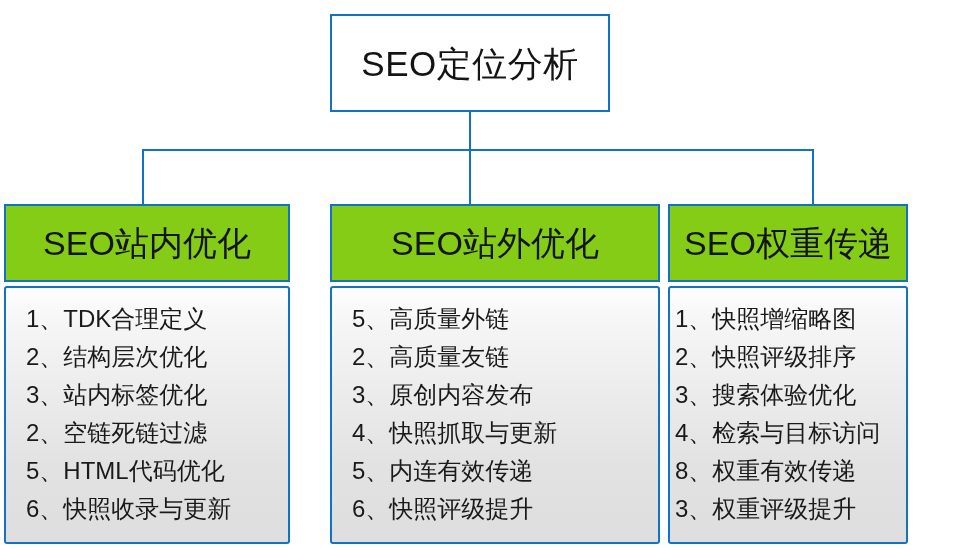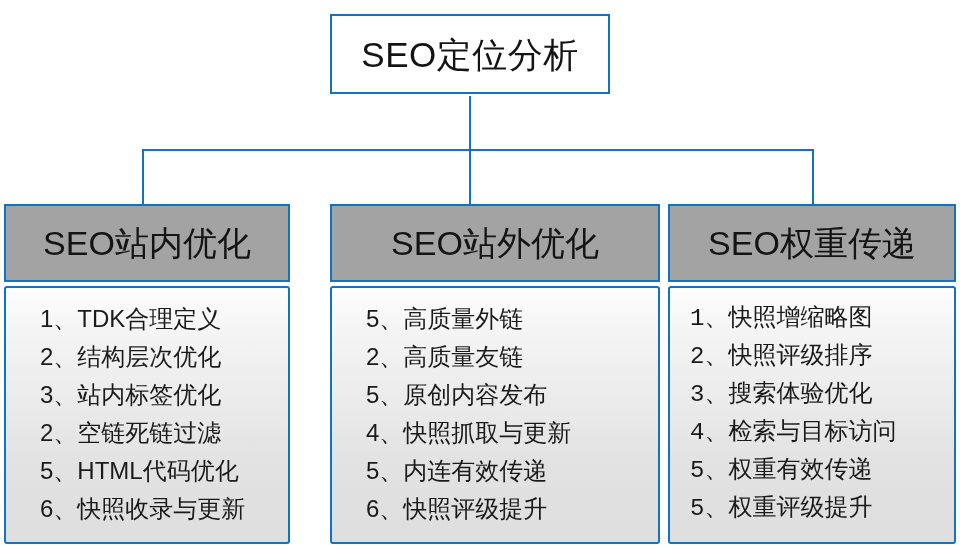--- a/index.html
+++ b/index.html
@@ -28,21 +28,21 @@
     height: 550px;
     pointer-events: none;
   }
 
   
   .root-box {
     position: absolute;
     left: 330px;
     top: 14px;
     width: 280px;
-    height: 80px;
+    height: 98px;
     box-sizing: border-box;
     border: 2px solid #1273c4;
     background: #ffffff;
     display: flex;
     align-items: center;
     justify-content: center;
   }
   .root-title {
     font-size: 35px;
     color: #141414;
@@ -51,27 +51,27 @@
     white-space: nowrap;
   }
 
   
   .column {
     position: absolute;
     top: 204px;
   }
   .column.c0 { left: 4px;   width: 286px; }
   .column.c1 { left: 330px; width: 330px; }
-  .column.c2 { left: 668px; width: 288px; }
+  .column.c2 { left: 668px; width: 240px; }
 
   .col-header {
     box-sizing: border-box;
     height: 78px;
     border: 2px solid #1273c4;
-    background: #a3a3a3;
+    background: #84cc16;
     display: flex;
     align-items: center;
     justify-content: center;
   }
   .col-header-title {
     font-size: 34px;
     color: #141414;
     line-height: 1;
     white-space: nowrap;
   }
@@ -85,24 +85,24 @@
     background: linear-gradient(to bottom, #fdfdfd 0%, #f4f4f4 18%, #e2e2e2 70%, #dedede 100%);
     padding: 12px 0 0 0;
     display: flex;
     flex-direction: column;
     justify-content: flex-start;
   }
   .list-item {
     font-size: 24px;
     color: #1a1a1a;
     line-height: 38px;
-    padding-left: 34px;
+    padding-left: 20px;
     white-space: nowrap;
   }
-  .column.c2 .list-item { padding-left: 20px; font-family: Liberation Mono, monospace; }
+  .column.c2 .list-item { padding-left: 5px; }
 </style>
 </head>
 <body>
 
 <div class="canvas">
 
   <svg class="connector-svg" viewBox="0 0 960 550" xmlns="http://www.w3.org/2000/svg">
 
     <line x1="470" y1="96" x2="470" y2="150" stroke="#1273c4" stroke-width="2"></line>
 
@@ -133,34 +133,34 @@
     </div>
   </div>
 
   <div class="column c1">
     <div class="col-header">
       <span class="col-header-title">SEO站外优化</span>
     </div>
     <div class="col-list">
       <div class="list-item">5、高质量外链</div>
       <div class="list-item">2、高质量友链</div>
-      <div class="list-item">5、原创内容发布</div>
+      <div class="list-item">3、原创内容发布</div>
       <div class="list-item">4、快照抓取与更新</div>
       <div class="list-item">5、内连有效传递</div>
       <div class="list-item">6、快照评级提升</div>
     </div>
   </div>
 
   <div class="column c2">
     <div class="col-header">
       <span class="col-header-title">SEO权重传递</span>
     </div>
     <div class="col-list">
       <div class="list-item">1、快照增缩略图</div>
       <div class="list-item">2、快照评级排序</div>
       <div class="list-item">3、搜索体验优化</div>
       <div class="list-item">4、检索与目标访问</div>
-      <div class="list-item">5、权重有效传递</div>
-      <div class="list-item">5、权重评级提升</div>
+      <div class="list-item">8、权重有效传递</div>
+      <div class="list-item">3、权重评级提升</div>
     </div>
   </div>
 
 </div>
 
 </body></html>

